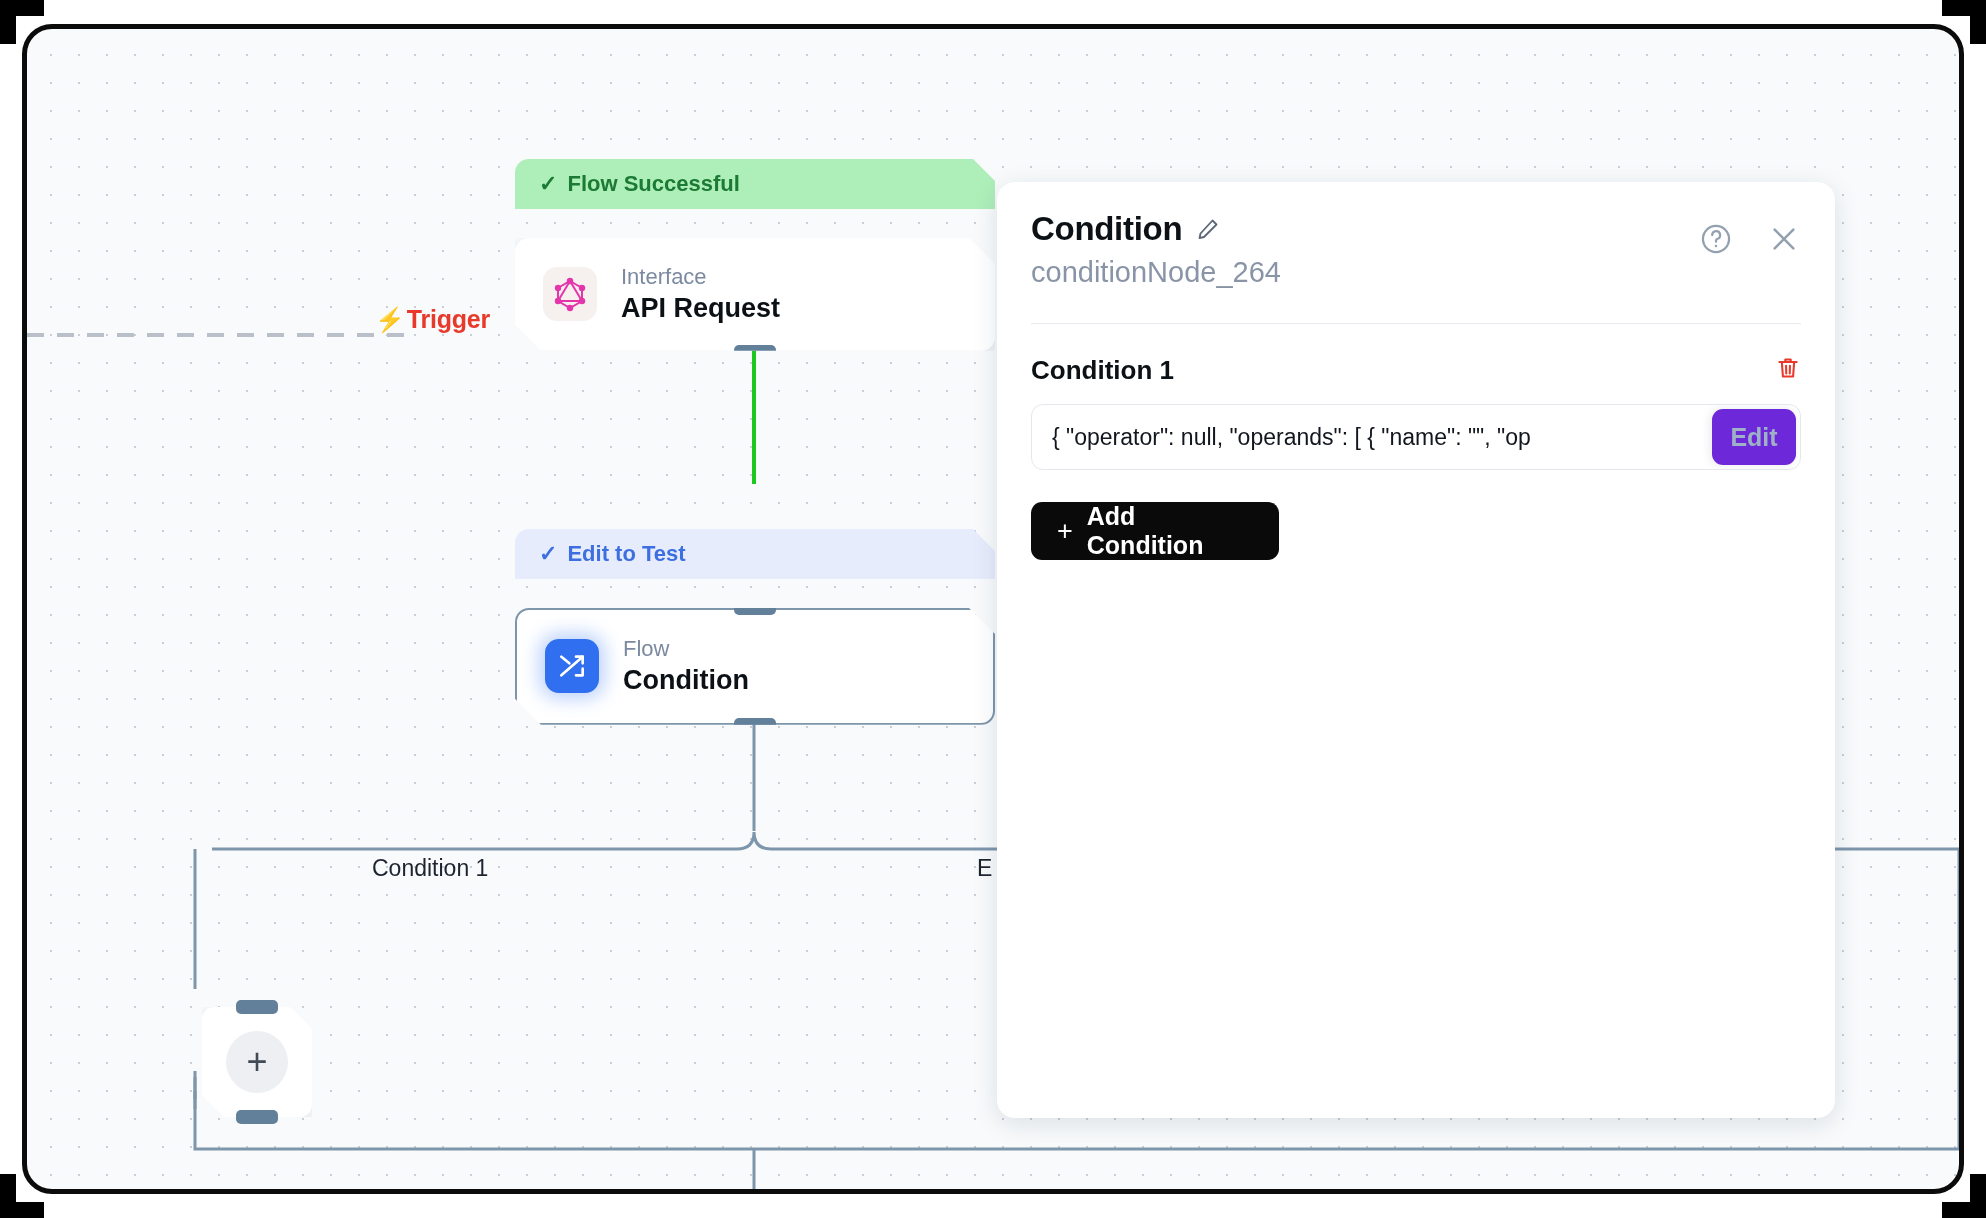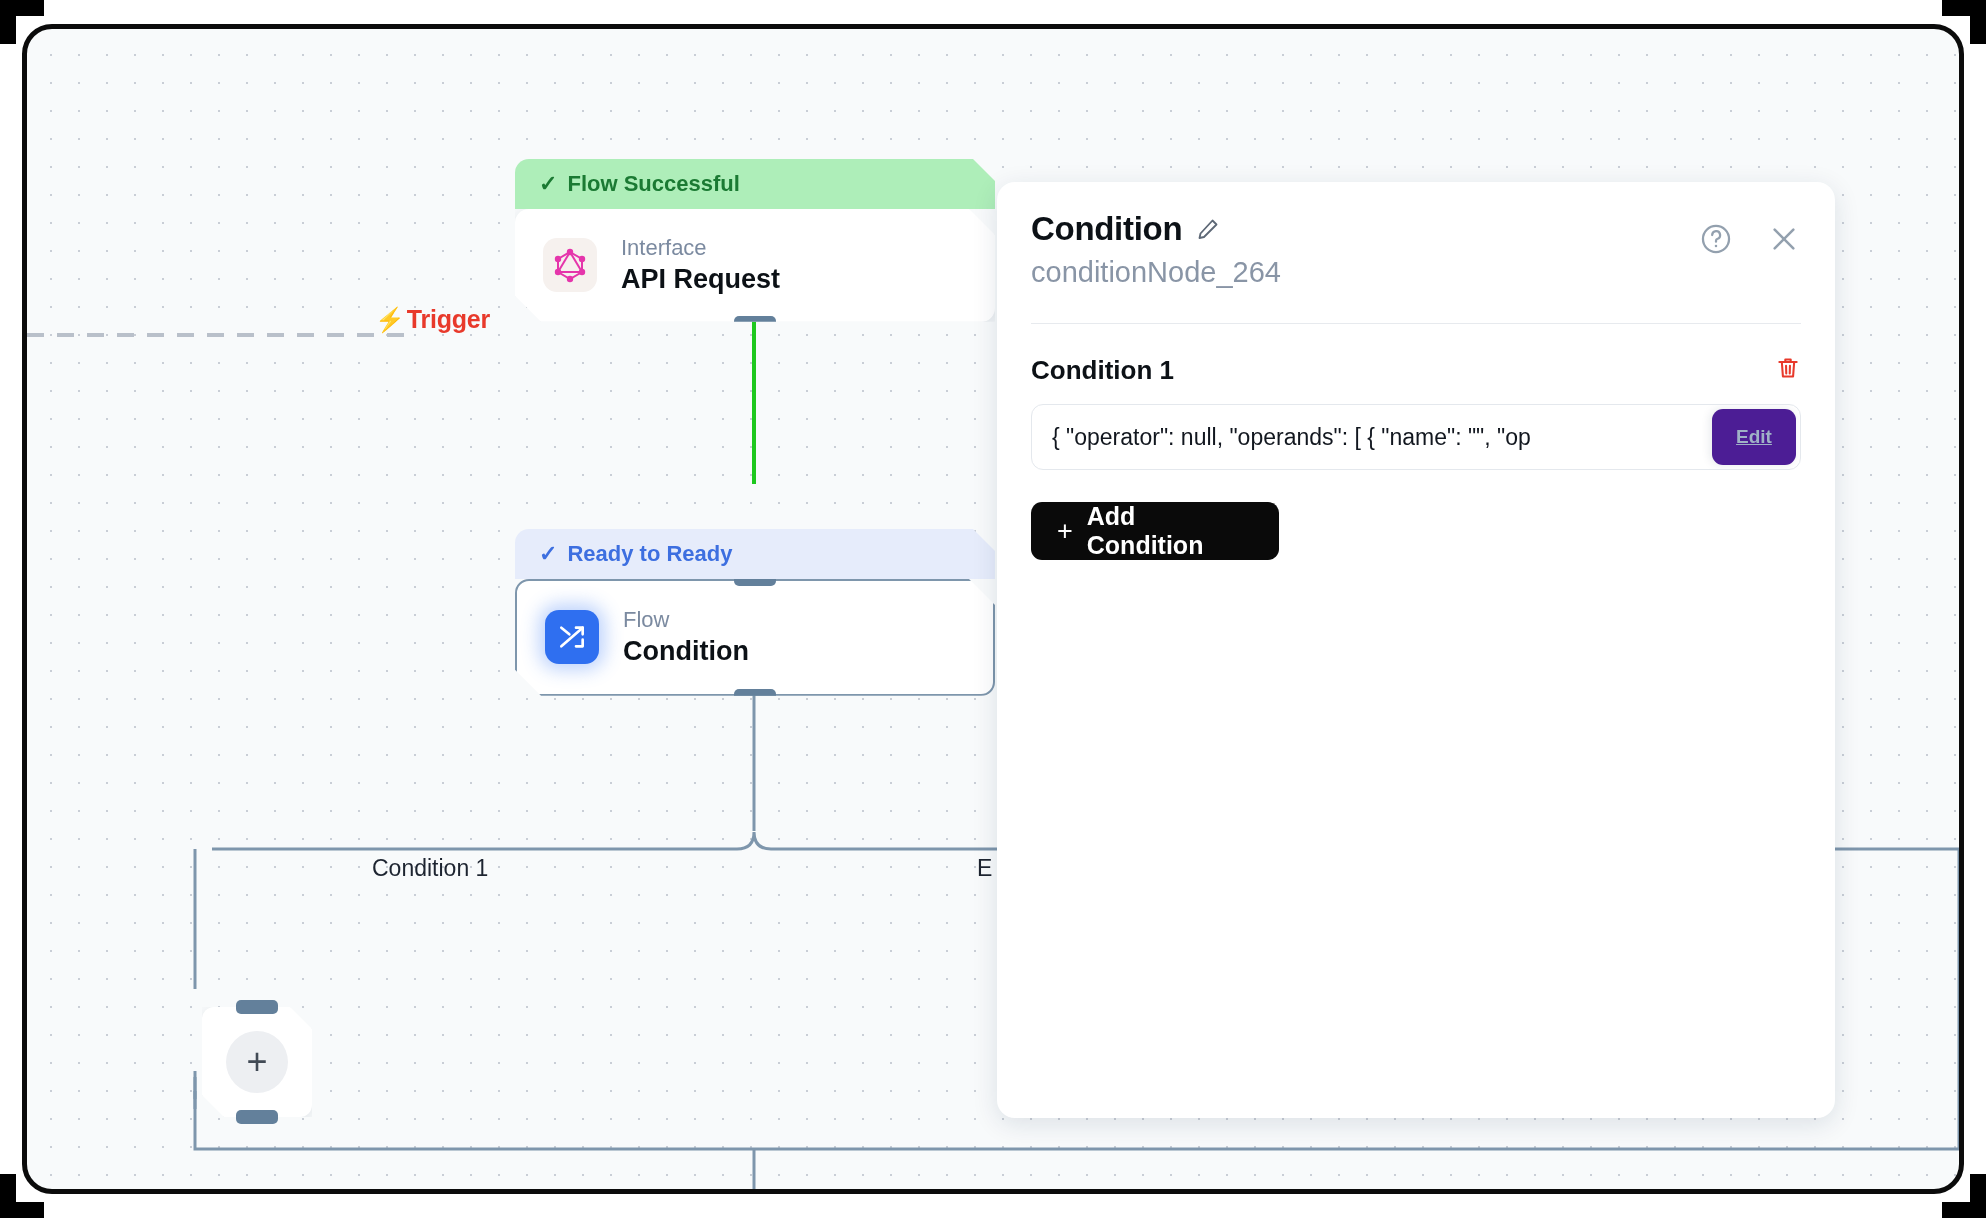--- a/index.html
+++ b/index.html
@@ -63,20 +63,21 @@
   .node-card {
     background: #ffffff;
     border-radius: 14px;
     box-shadow: 0 3px 14px rgba(22,40,70,0.10);
     position: relative;
     display: flex; align-items: center; gap: 24px;
     padding: 26px 28px;
   }
   .node-card.bevel {
     clip-path: polygon(0 0, calc(100% - 26px) 0, 100% 26px, 100% 100%, 26px 100%, 0 calc(100% - 26px));
+    margin-top: 29px;
   }
   .node-card.outlined { border: 2.5px solid #7e96ac; box-shadow: none; }
 
   .node-icon {
     width: 54px; height: 54px; border-radius: 14px;
     display: flex; align-items: center; justify-content: center;
     flex: 0 0 auto;
   }
   .node-icon.gql { background: #f6f1ee; }
   .node-icon.flow {
@@ -150,24 +151,24 @@
     overflow: hidden;
   }
   .json-text {
     font-size: 23px; color: #12171f; white-space: nowrap;
     padding-left: 20px; overflow: hidden; flex: 1;
     font-family: "Liberation Sans", sans-serif;
   }
   .edit-btn {
     position: absolute; right: 4px; top: 4px; bottom: 4px;
     min-width: 84px; padding: 0 18px;
-    background: #4c1d95; border-radius: 11px;
+    background: #6d28d9; border-radius: 11px;
     box-shadow: -2px 0 10px rgba(20,40,70,0.10);
     display: flex; align-items: center; justify-content: center;
-    color: #9fb1c6; font-size: 19px; font-weight: 700; text-decoration: underline;
+    color: #9fb1c6; font-size: 25px; font-weight: 700;
   }
 
   .add-condition {
     margin-top: 32px; height: 58px; width: 248px;
     background: #0a0a0a; color: #ffffff;
     border-radius: 11px; display: flex; align-items: center; gap: 14px;
     padding: 0 26px; font-size: 25px; font-weight: 700;
   }
   .plus-glyph { font-size: 27px; font-weight: 400; line-height: 1; }
 </style>
@@ -242,21 +243,21 @@
           <span class="node-kind">Interface</span>
           <span class="node-title">API Request</span>
         </div>
         <div class="handle bottom" style="bottom:-8px;"></div>
       </div>
     </div>
 
     <div class="node" style="left:488px; top:500px; width:480px;">
       <div class="node-status ready" style="clip-path: polygon(0 0, calc(100% - 22px) 0, 100% 22px, 100% 100%, 0 100%);">
         <span class="status-check">✓</span>
-        <span>Ready to Ready</span>
+        <span>Edit to Test</span>
       </div>
       <div class="node-card bevel outlined">
         <div class="handle top" style="top:-9px;"></div>
         <div class="node-icon flow">
           <svg width="32" height="32" viewBox="0 0 24 24" fill="none" stroke="#ffffff" stroke-width="2" stroke-linecap="round" stroke-linejoin="round">
             <polyline points="15,5 20,5 20,10"></polyline>
             <line x1="20" y1="5" x2="4" y2="19"></line>
             <polyline points="15,19 20,19 20,14"></polyline>
             <line x1="4" y1="5" x2="10" y2="10"></line>
           </svg>

